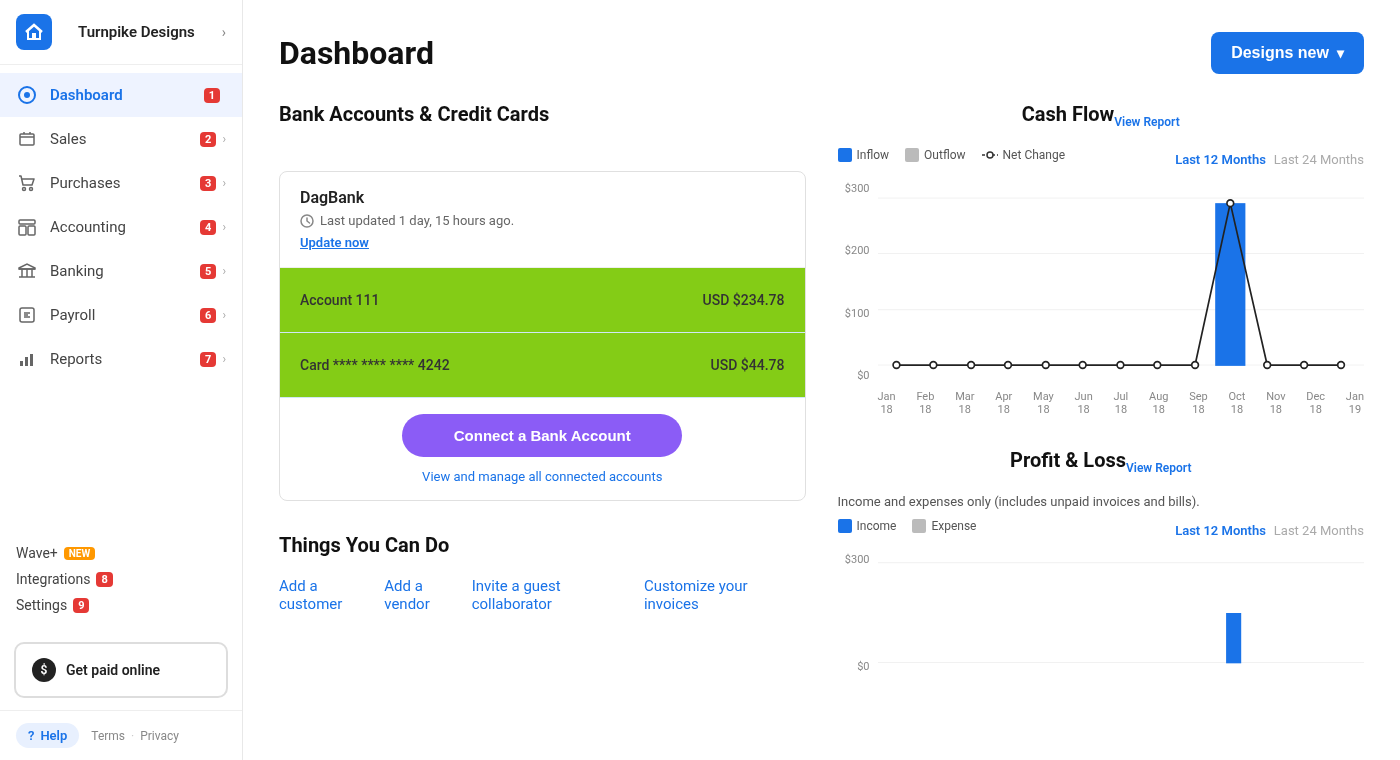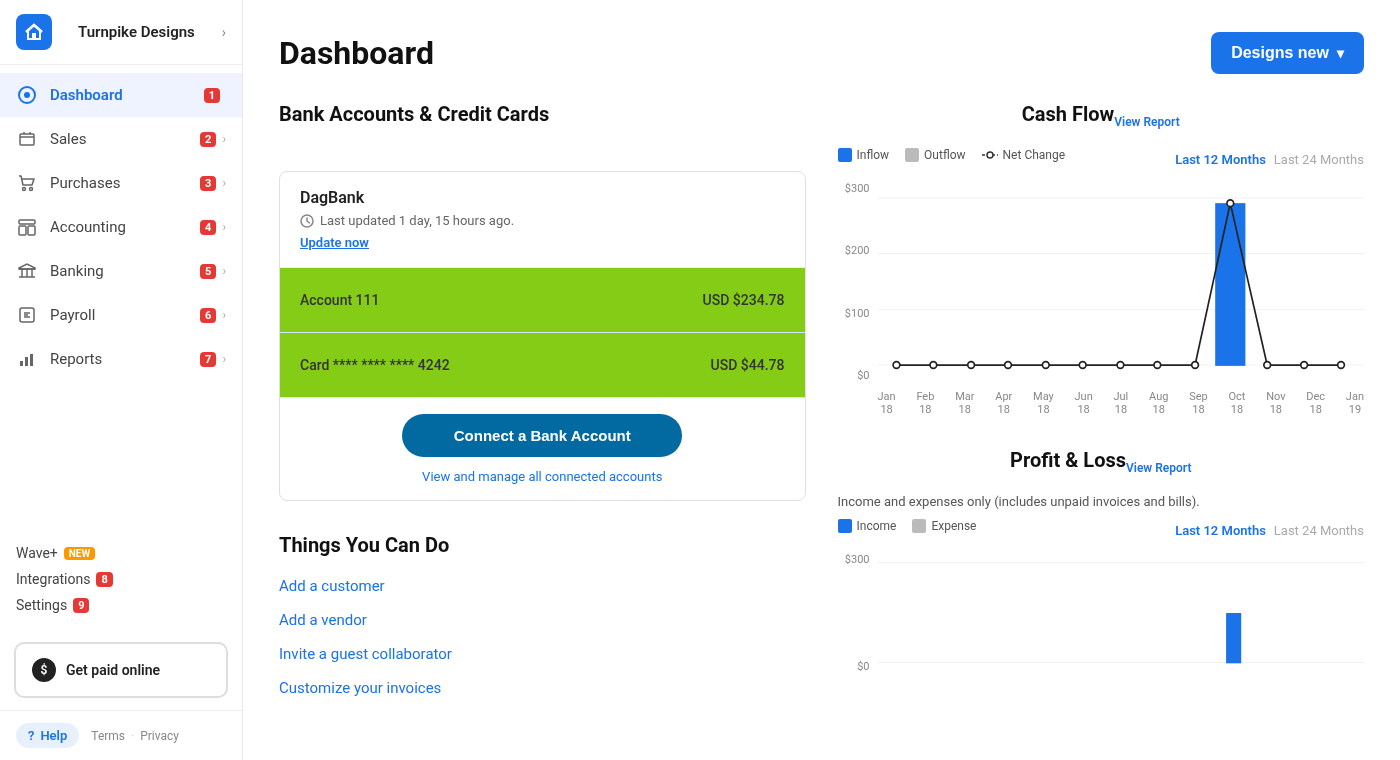--- a/index.html
+++ b/index.html
@@ -182,21 +182,21 @@
     }
     .account-row:last-of-type { border-bottom: none; }
     .account-label { color: #333; font-weight: 500; }
     .account-amount { color: #333; font-weight: 500; }
 
     .bank-card-footer {
       padding: 16px 20px;
       display: flex; flex-direction: column; align-items: center; gap: 12px;
     }
     .connect-bank-btn {
-      background: #0369a1;
+      background: #8b5cf6;
       color: white;
       border: none;
       border-radius: 25px;
       padding: 13px 36px;
       font-size: 15px;
       font-weight: 600;
       cursor: pointer;
       width: 100%;
       max-width: 280px;
     }
@@ -222,21 +222,21 @@
     }
     .legend-item { display: flex; align-items: center; gap: 5px; }
     .legend-dot {
       width: 14px; height: 14px; border-radius: 2px;
     }
     .legend-dot.inflow { background: #1a73e8; }
     .legend-dot.outflow { background: #bbb; }
 
     
     .things-section { }
-    .things-list { display: flex; flex-direction: column; gap: 8px; margin-top: 10px; }
+    .things-list { display: flex; flex-direction: row; gap: 0; margin-top: 10px; }
     .things-link {
       color: #1a73e8;
       font-size: 15px;
       cursor: pointer;
       text-decoration: none;
       padding: 4px 0;
     }
 
     
     .pnl-section { }

